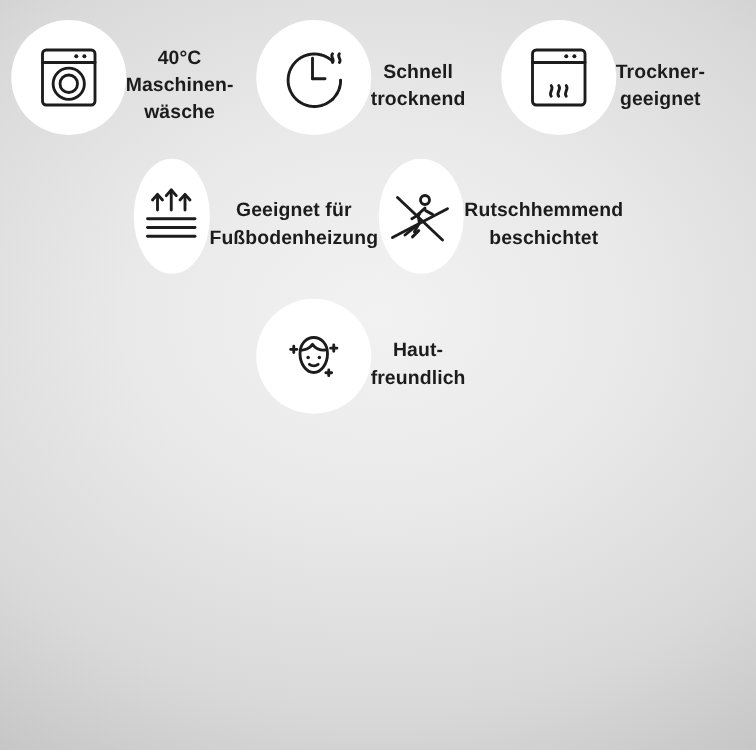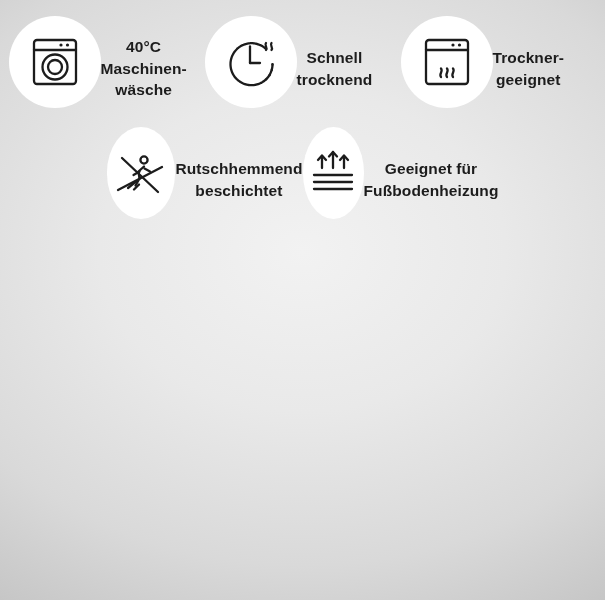--- a/index.html
+++ b/index.html
@@ -113,55 +113,71 @@
 geeignet</div>
     </div>
 
   </div>
 
   <div class="grid-row" id="row2">
 
     <div class="feature">
       <div class="badge">
         <svg width="58" height="58" viewBox="0 0 58 58" fill="none" stroke="#1c1c1c" stroke-width="2.3" stroke-linecap="round" stroke-linejoin="round">
+          <path d="M18 24V12"></path>
+          <path d="M14 16l4-4.5 4 4.5"></path>
+          <path d="M29 24V8"></path>
+          <path d="M25 12.5l4-4.5 4 4.5"></path>
+          <path d="M40 24V12"></path>
+          <path d="M36 16l4-4.5 4 4.5"></path>
+          <line x1="10" y1="31" x2="48" y2="31"></line>
+          <line x1="10" y1="38" x2="48" y2="38"></line>
+          <line x1="10" y1="45" x2="48" y2="45"></line>
+        </svg>
+      </div>
+      <div class="caption">Geeignet für
+Fußbodenheizung</div>
+    </div>
+
+    <div class="feature">
+      <div class="badge">
+        <svg width="58" height="58" viewBox="0 0 58 58" fill="none" stroke="#1c1c1c" stroke-width="2.3" stroke-linecap="round" stroke-linejoin="round">
           <line x1="6" y1="46" x2="50" y2="23"></line>
           <circle cx="32" cy="16" r="3.6"></circle>
           <path d="M32 22.5l-5.5 5 1 7"></path>
           <path d="M27.5 27.5l-6 3.5"></path>
           <path d="M32.5 24.5l5.5 3"></path>
           <path d="M27.5 34.5l-4 7"></path>
           <path d="M16 44l8-6.5"></path>
           <path d="M22 45.5l5-5"></path>
           <line x1="10" y1="14" x2="46" y2="48"></line>
         </svg>
       </div>
       <div class="caption">Rutschhemmend
 beschichtet</div>
     </div>
 
-    <div class="feature">
-      <div class="badge">
-        <svg width="58" height="58" viewBox="0 0 58 58" fill="none" stroke="#1c1c1c" stroke-width="2.3" stroke-linecap="round" stroke-linejoin="round">
-          <path d="M18 24V12"></path>
-          <path d="M14 16l4-4.5 4 4.5"></path>
-          <path d="M29 24V8"></path>
-          <path d="M25 12.5l4-4.5 4 4.5"></path>
-          <path d="M40 24V12"></path>
-          <path d="M36 16l4-4.5 4 4.5"></path>
-          <line x1="10" y1="31" x2="48" y2="31"></line>
-          <line x1="10" y1="38" x2="48" y2="38"></line>
-          <line x1="10" y1="45" x2="48" y2="45"></line>
-        </svg>
-      </div>
-      <div class="caption">Geeignet für
-Fußbodenheizung</div>
-    </div>
-
 
   </div>
 
   <div class="grid-row" id="row3">
 
+    <div class="feature">
+      <div class="badge">
+        <svg width="58" height="58" viewBox="0 0 58 58" fill="none" stroke="#1c1c1c" stroke-width="2.3" stroke-linecap="round" stroke-linejoin="round">
+          <path d="M18 27c0-8 5-13 11-13s11 5 11 13c0 8-5 15-11 15s-11-7-11-15z"></path>
+          <path d="M18.5 24c3.5.5 7.5-1.5 9.5-4.5 2 3 6 5 10 4.5"></path>
+          <circle cx="24.5" cy="30" r="1.4" fill="#1c1c1c" stroke="none"></circle>
+          <circle cx="33.5" cy="30" r="1.4" fill="#1c1c1c" stroke="none"></circle>
+          <path d="M25.5 35.5c2 1.5 5 1.5 7 0"></path>
+          <path d="M13 21v5M10.5 23.5h5"></path>
+          <path d="M45 20v5M42.5 22.5h5"></path>
+          <path d="M41 40v4.5M38.7 42.2h4.6"></path>
+        </svg>
+      </div>
+      <div class="caption">Haut-
+freundlich</div>
+    </div>
 
 
   </div>
 
 </div>
 
 </body></html>

